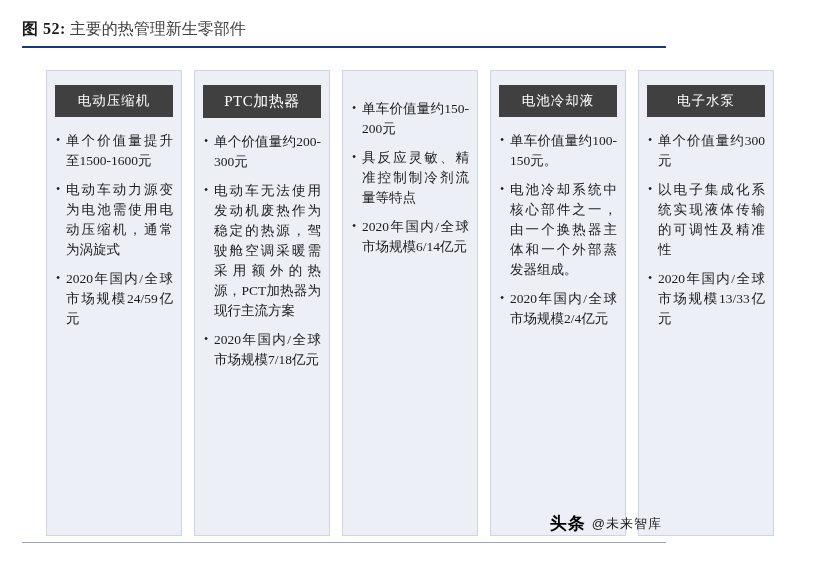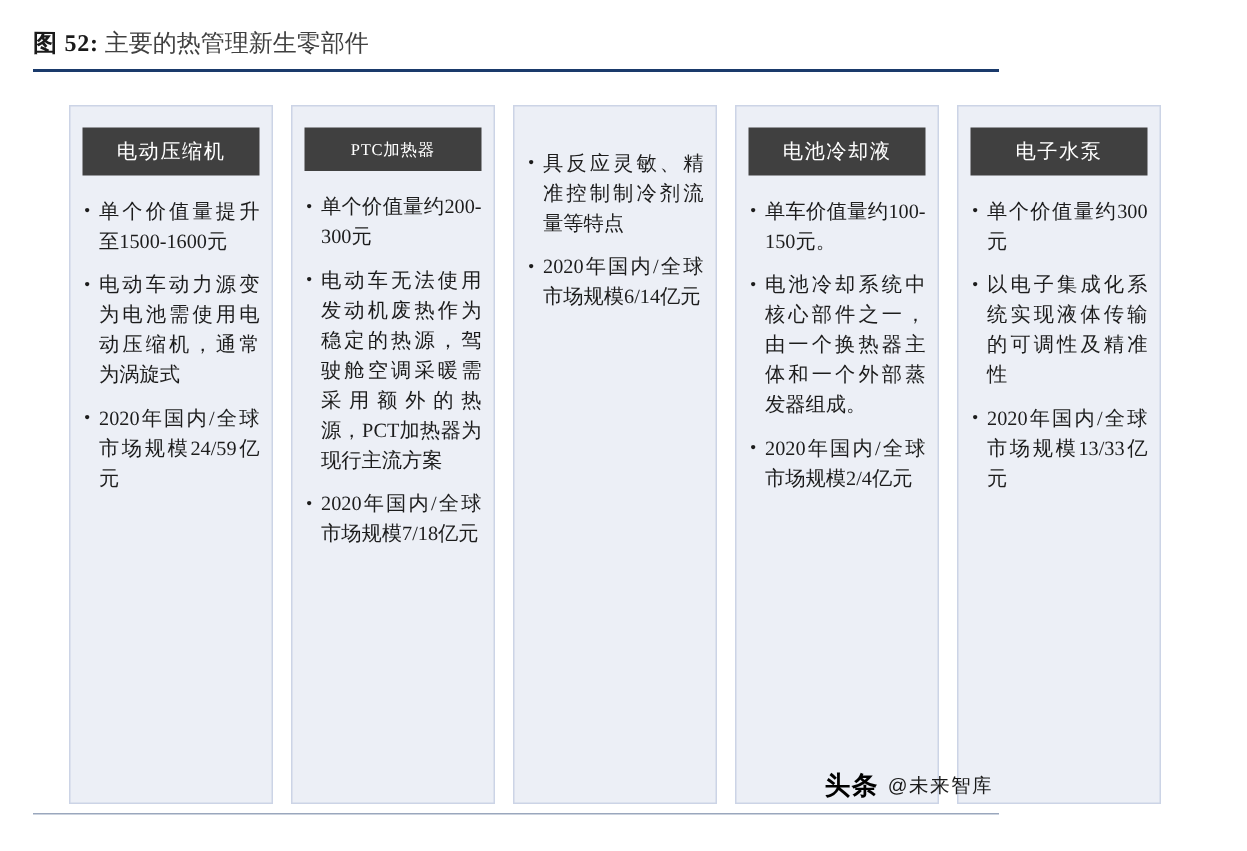--- a/index.html
+++ b/index.html
@@ -85,21 +85,21 @@
     font-size: 13.5px;
     text-align: center;
     padding: 7px 2px;
     box-sizing: border-box;
     letter-spacing: 1px;
     font-family: "Liberation Serif", "DejaVu Serif", serif;
     white-space: nowrap;
     overflow: hidden;
   }
   .col-head.small {
-    font-size: 11px;
+    font-size: 15px;
     letter-spacing: 0.5px;
   }
   .bullets {
     margin: 14px 0 0 0;
     padding: 0;
     list-style: none;
     width: 118px;
   }
   .bullets li {
     position: relative;
@@ -169,20 +169,21 @@
       <div class="col-head small">PTC加热器</div>
       <ul class="bullets">
         <li>单个价值量约200-300元</li>
         <li>电动车无法使用发动机废热作为稳定的热源，驾驶舱空调采暖需采用额外的热源，PCT加热器为现行主流方案</li>
         <li>2020年国内/全球市场规模7/18亿元</li>
       </ul>
     </div>
 
     <div class="col">
       <ul class="bullets">
+        <li>单车价值量约150-200元</li>
         <li>具反应灵敏、精准控制制冷剂流量等特点</li>
         <li>2020年国内/全球市场规模6/14亿元</li>
       </ul>
     </div>
 
     <div class="col">
       <div class="col-head">电池冷却液</div>
       <ul class="bullets">
         <li>单车价值量约100-150元。</li>
         <li>电池冷却系统中核心部件之一，由一个换热器主体和一个外部蒸发器组成。</li>

